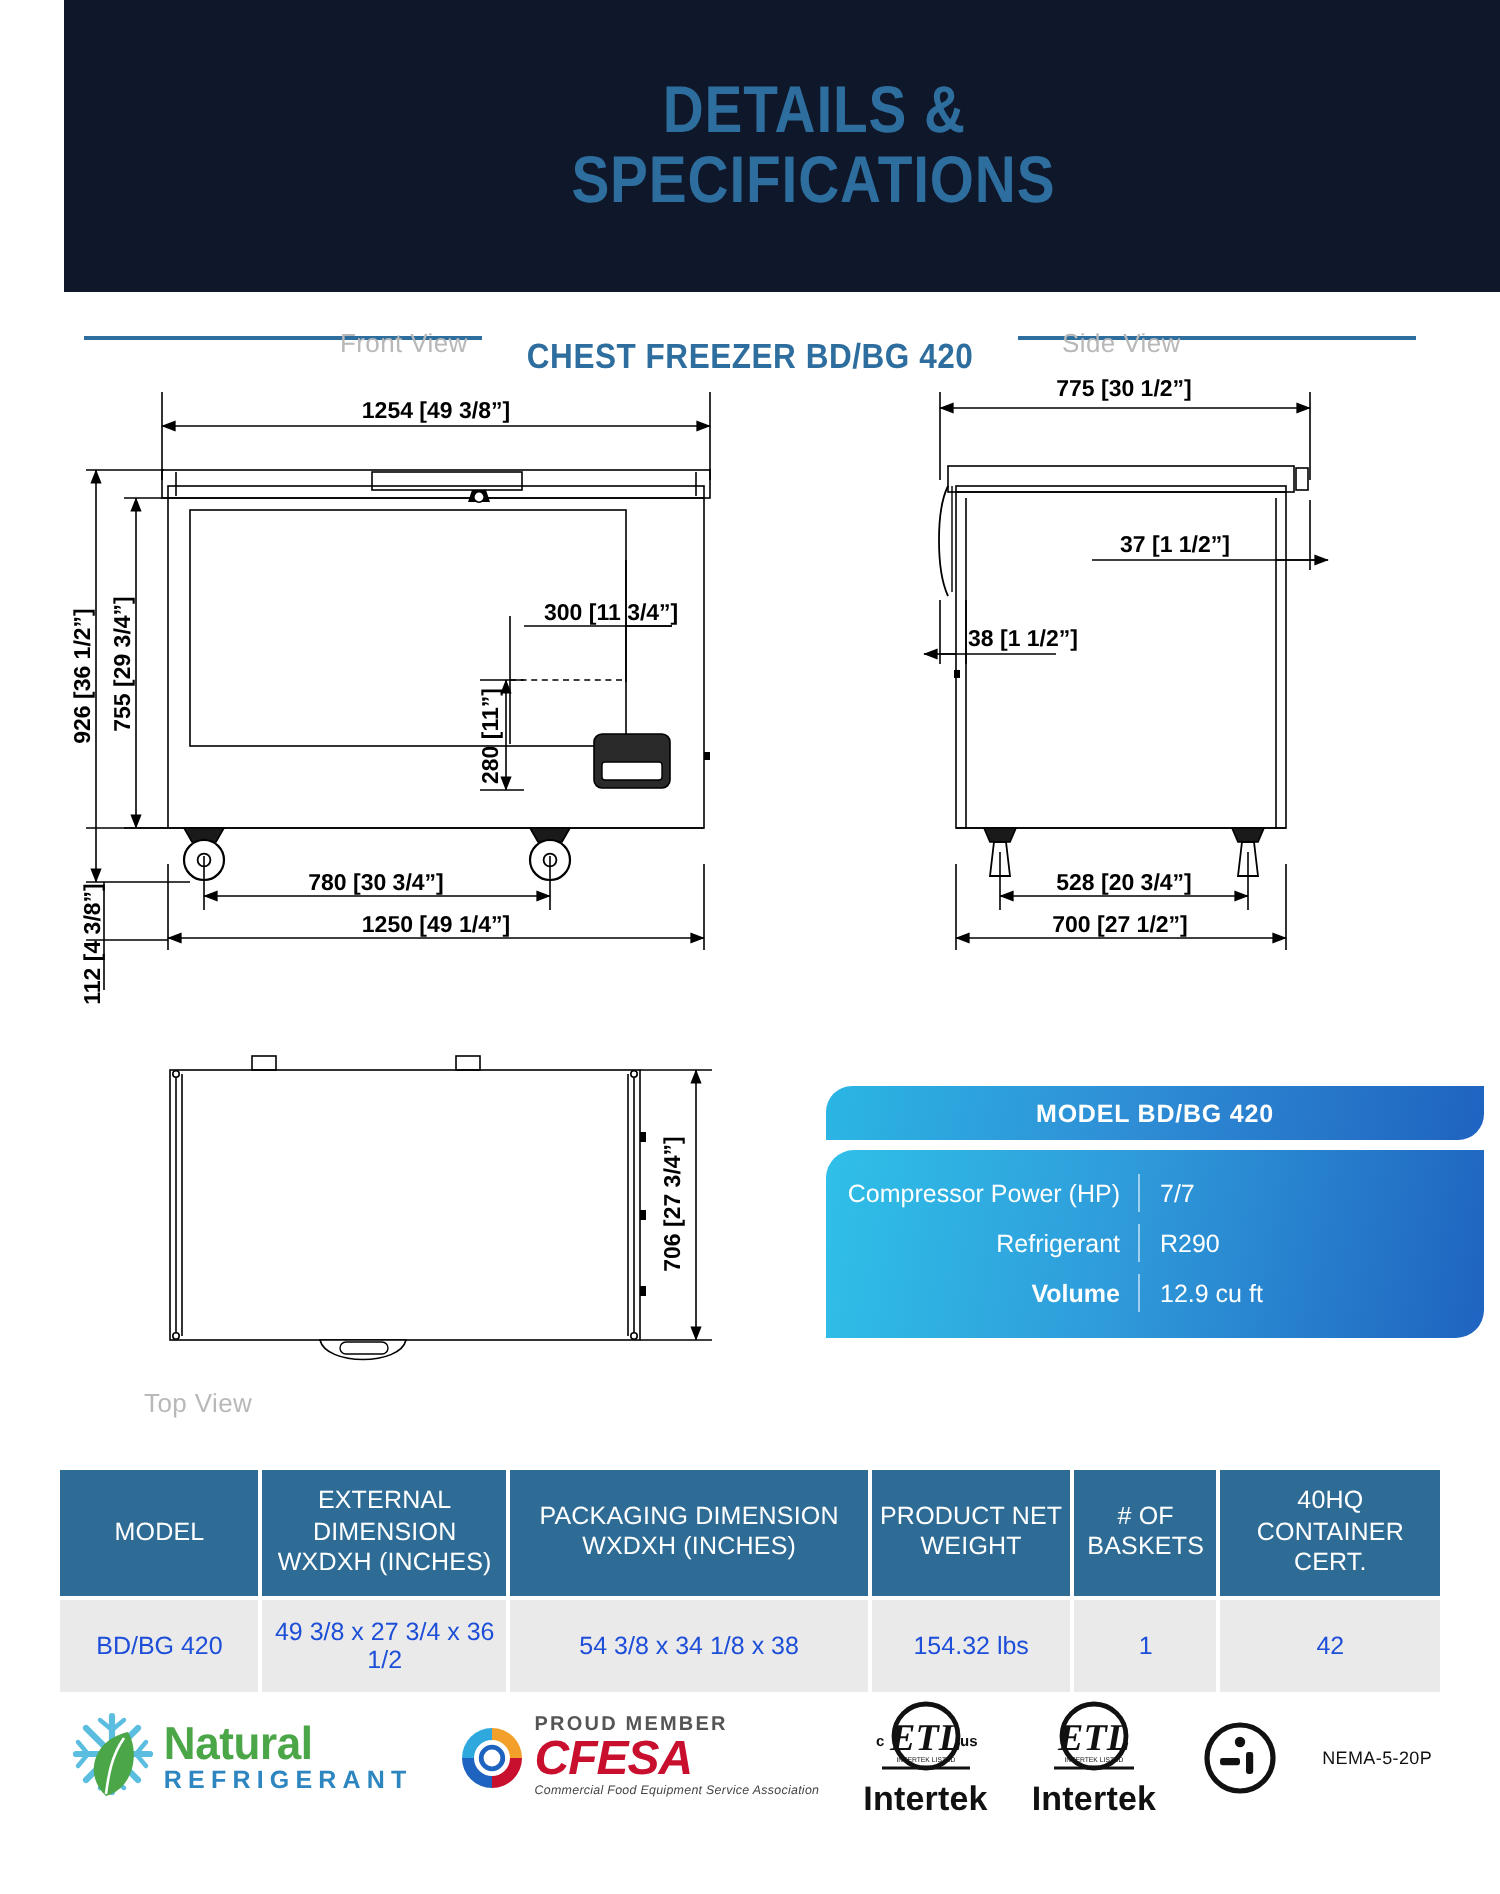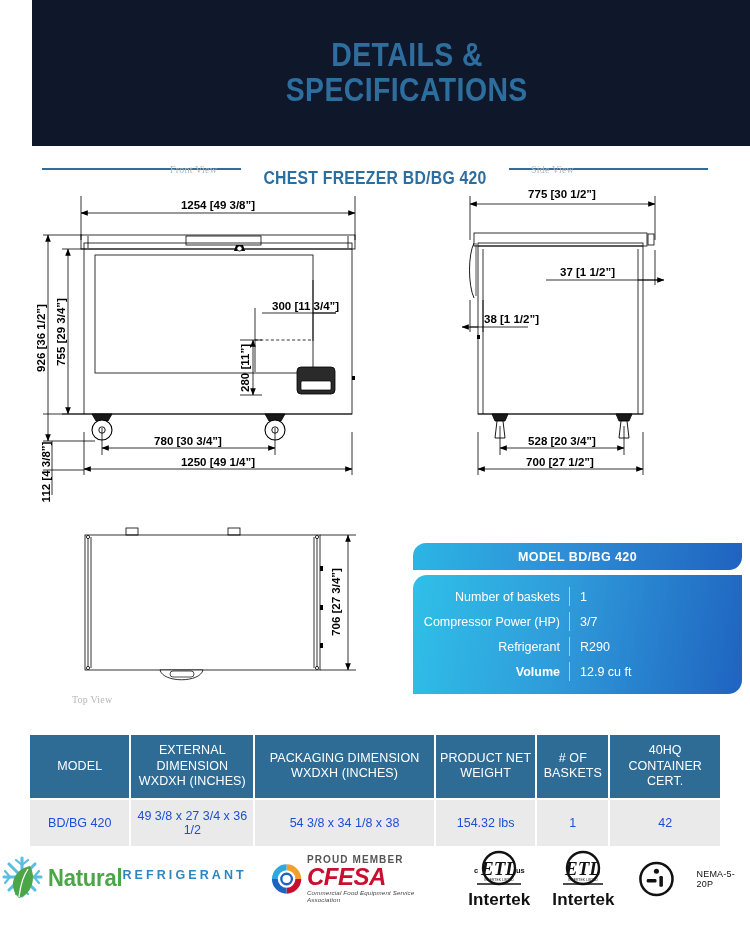--- a/index.html
+++ b/index.html
@@ -39,23 +39,22 @@
   .title-rule .label {
     color: #2d6e9e; font-size: 17.5px; font-weight: bold;
     letter-spacing: 0.3px; white-space: nowrap;
     transform: scaleX(0.9);
   }
 
   
   .view-caption {
     position: absolute;
     color: #b8b8b8;
-    font-size: 10px;
+    font-size: 13px;
     letter-spacing: 0.2px;
-    font-family: Liberation Serif, serif;
   }
 
   
   .drawings { position: absolute; left: 0; top: 0; width: 750px; height: 947px; pointer-events: none; }
 
   
   .spec-panel { position: absolute; left: 413px; top: 543px; width: 329px; }
   .spec-head {
     height: 27px;
     background: linear-gradient(100deg, #2bb6e4 0%, #2f8fd6 45%, #1f63c0 100%);
@@ -108,21 +107,21 @@
   .c-cont  { width: 108px; }
 
   
   .logos {
     position: absolute; left: 0; top: 843px; width: 750px; height: 72px;
     display: flex; align-items: center; justify-content: center; gap: 22px;
   }
   .logo { display: flex; align-items: center; }
 
   .nr-logo { gap: 2px; }
-  .nr-text { display: flex; flex-direction: row; line-height: 1; margin-left: -6px; }
+  .nr-text { display: flex; flex-direction: column; line-height: 1; margin-left: -6px; }
   .nr-text .t1 {
     font-size: 22px; font-weight: bold; color: #4aa647;
     letter-spacing: -0.2px; transform: scaleY(1.05);
   }
   .nr-text .t2 {
     font-size: 12.5px; font-weight: bold; color: #2e86c1;
     letter-spacing: 3.1px; margin-top: 1px;
   }
 
   .cfesa-text { display: flex; flex-direction: column; line-height: 1; margin-left: 3px; }
@@ -326,26 +325,22 @@
     <text x="560" y="466" text-anchor="middle">700 [27 1/2”]</text>
 
     <text x="340" y="602" text-anchor="middle" transform="rotate(-90 340 602)">706 [27 3/4”]</text>
   </g>
 </svg>
 
 <div class="spec-panel">
   <div class="spec-head">MODEL BD/BG 420</div>
   <div class="spec-body">
     <div class="spec-row">
-      <div class="k">Number of baskets</div>
-      <div class="v">1</div>
-    </div>
-    <div class="spec-row">
       <div class="k">Compressor Power (HP)</div>
-      <div class="v">3/7</div>
+      <div class="v">7/7</div>
     </div>
     <div class="spec-row">
       <div class="k">Refrigerant</div>
       <div class="v">R290</div>
     </div>
     <div class="spec-row bold">
       <div class="k">Volume</div>
       <div class="v">12.9 cu ft</div>
     </div>
   </div>

